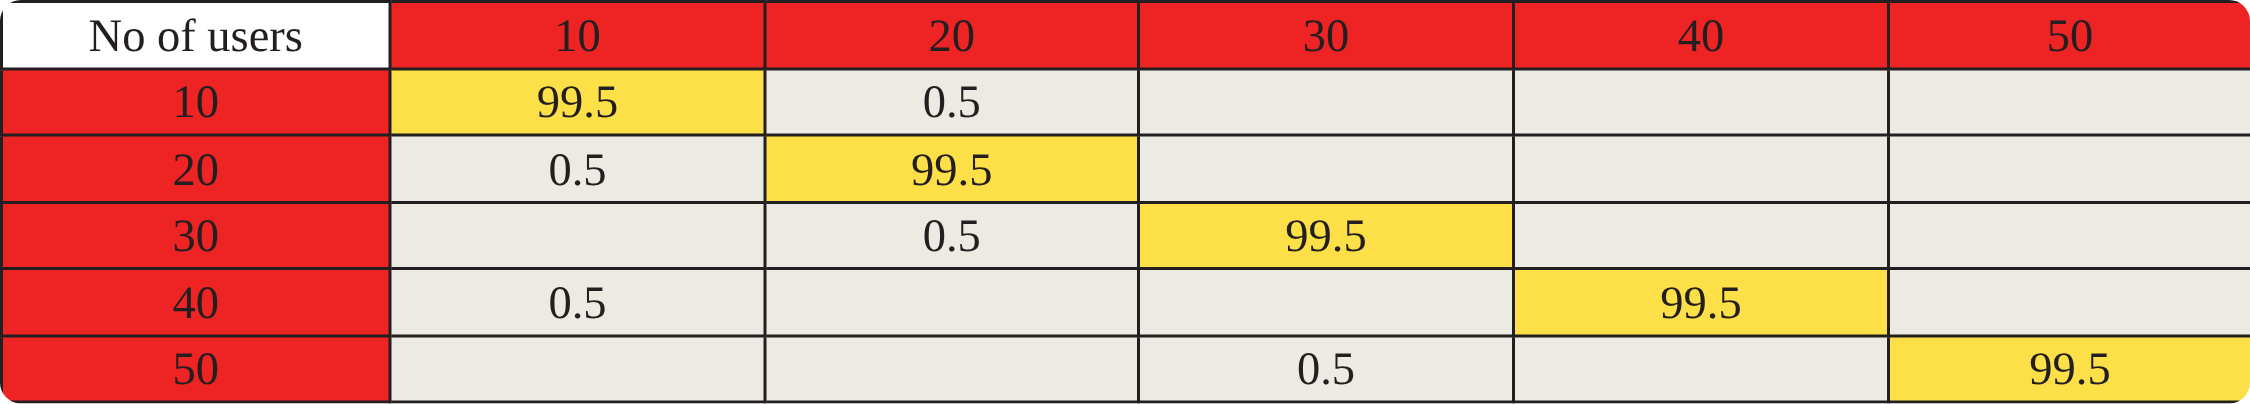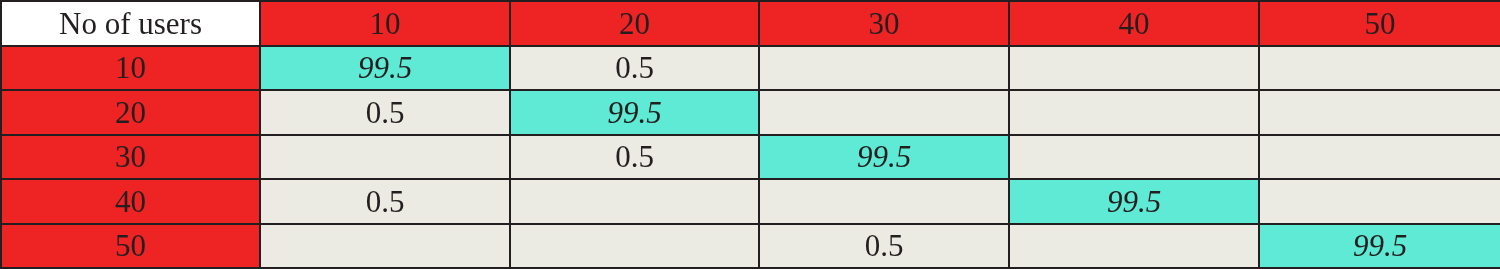--- a/index.html
+++ b/index.html
@@ -9,20 +9,21 @@
   }
   body {
     font-family: "Liberation Serif", "DejaVu Serif", serif;
   }
   .matrix-wrap {
     width: 1500px;
     height: 269px;
     box-sizing: border-box;
     overflow: hidden;
     background: #ffffff;
+    border-radius: 14px;
   }
   table.matrix {
     width: 1500px;
     height: 269px;
     border-collapse: collapse;
     table-layout: fixed;
     background: #ffffff;
   }
   table.matrix td {
     border: 2px solid #231f20;
@@ -52,22 +53,21 @@
     background: #ee2324;
   }
   td.rowhead {
     background: #ee2324;
   }
   td.val {
     background: #ecebe3;
     margin-left: 44px;
   }
   td.hl {
-    background: #5eead4;
-    font-style: italic;
+    background: #fde047;
   }
   td.empty {
     background: #ecebe3;
   }
 </style>
 </head>
 <body>
 
 <div class="matrix-wrap">
   <table class="matrix">

